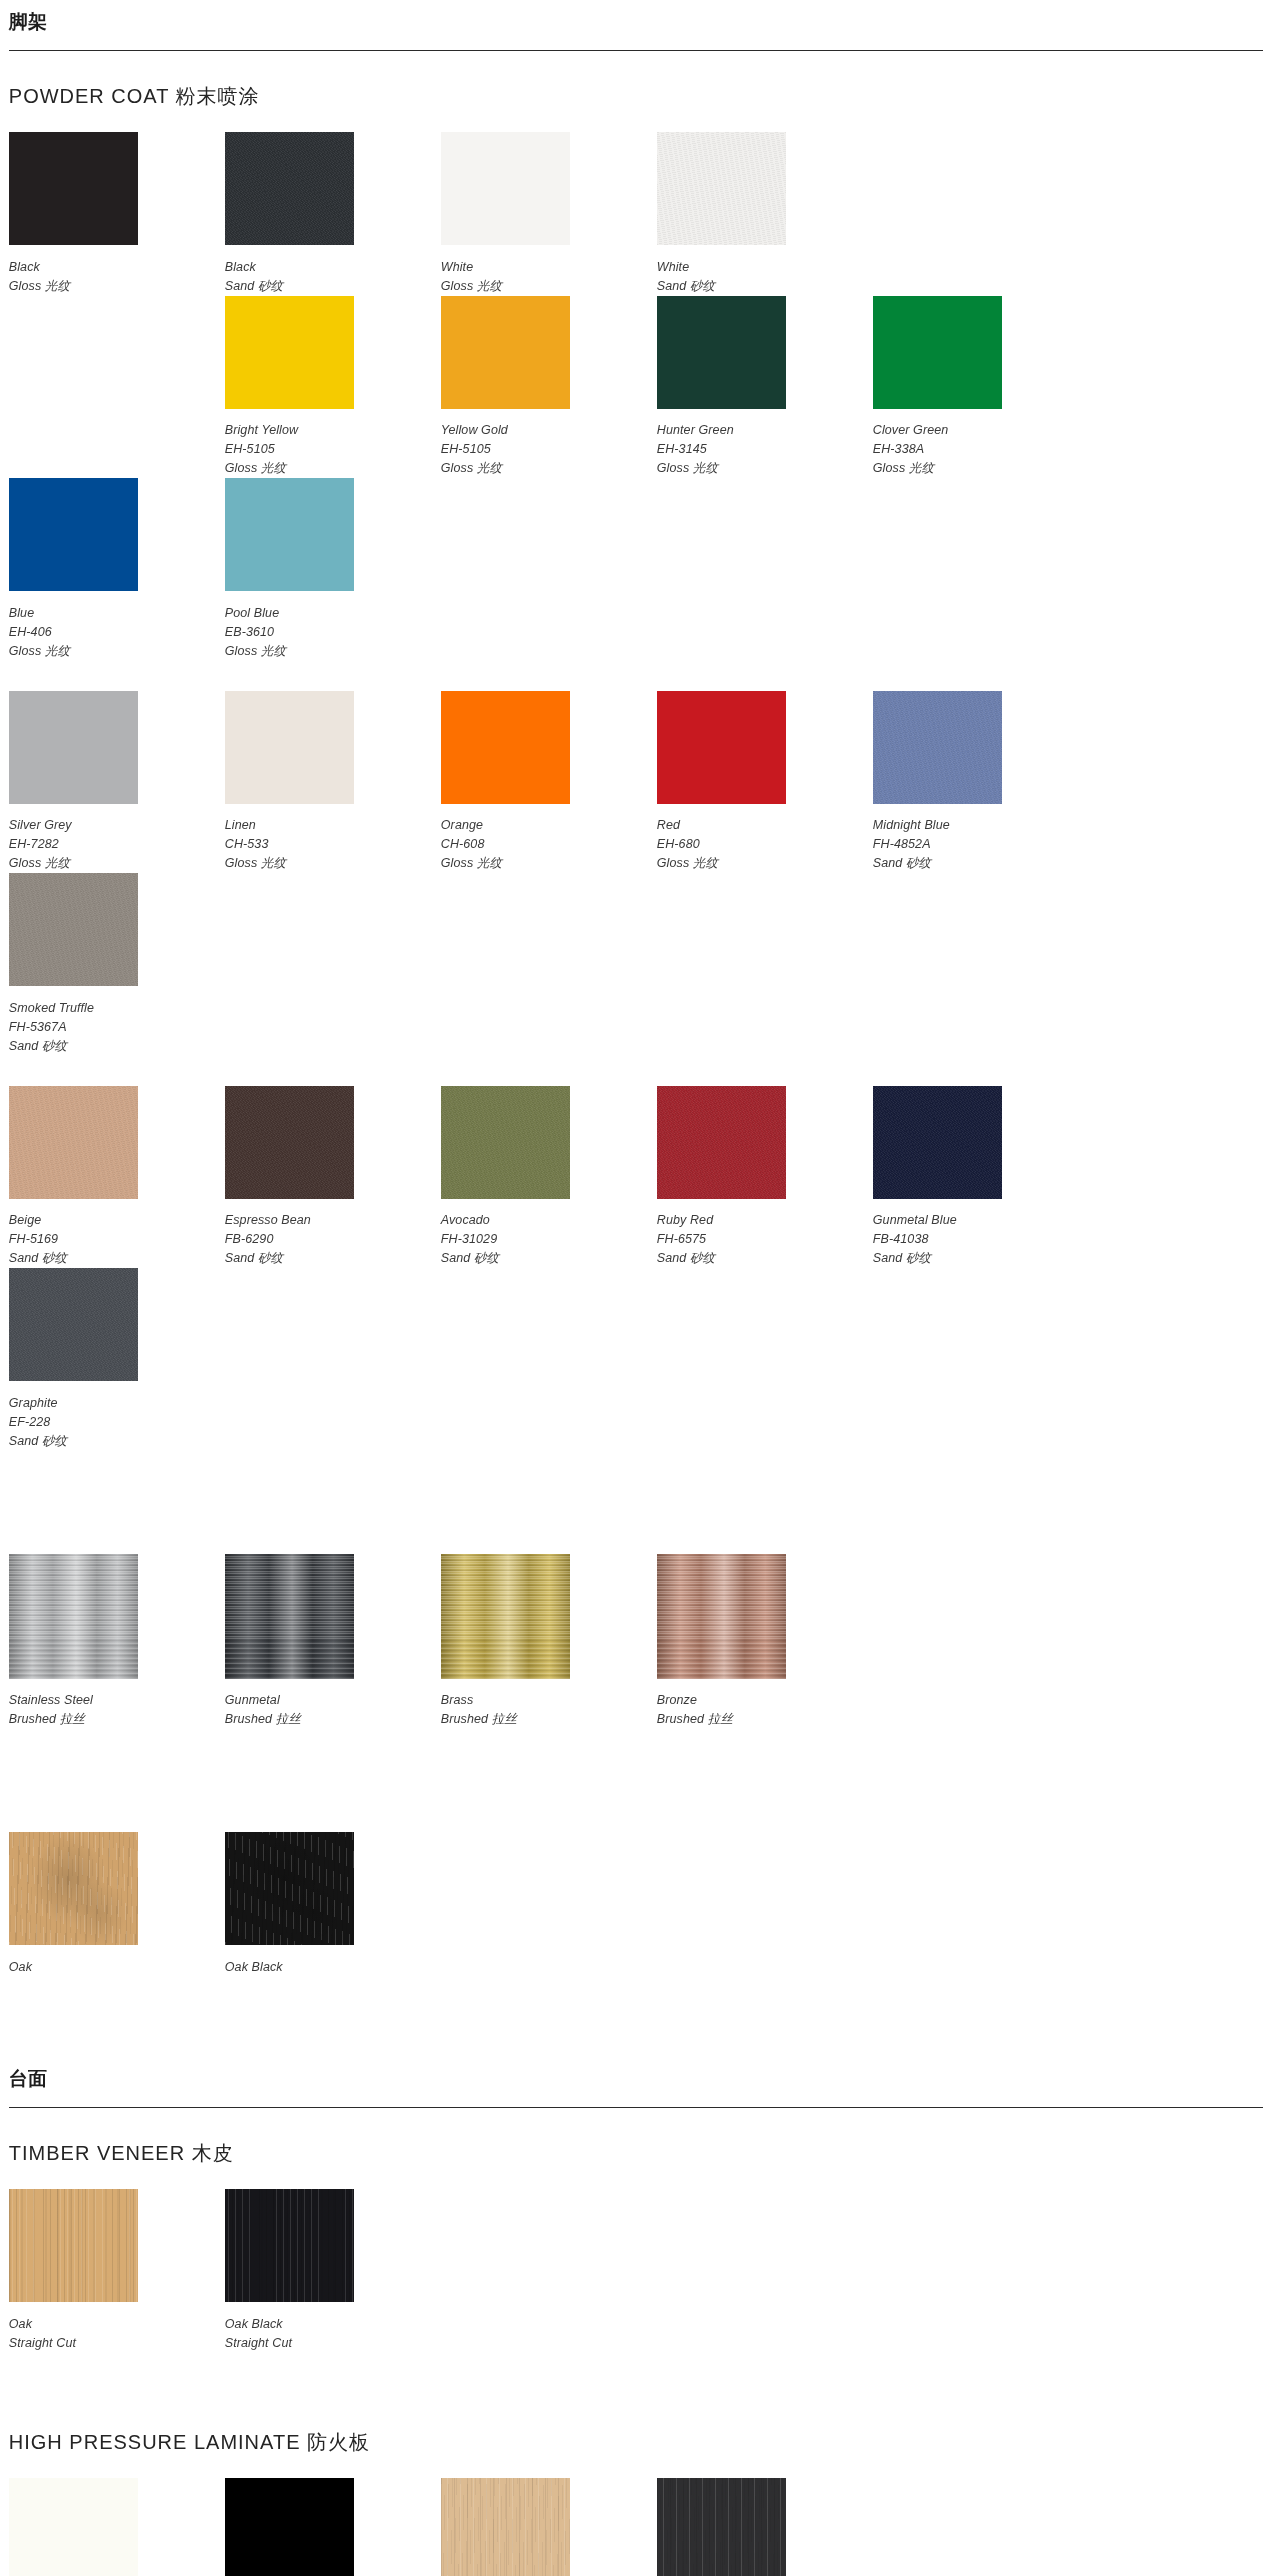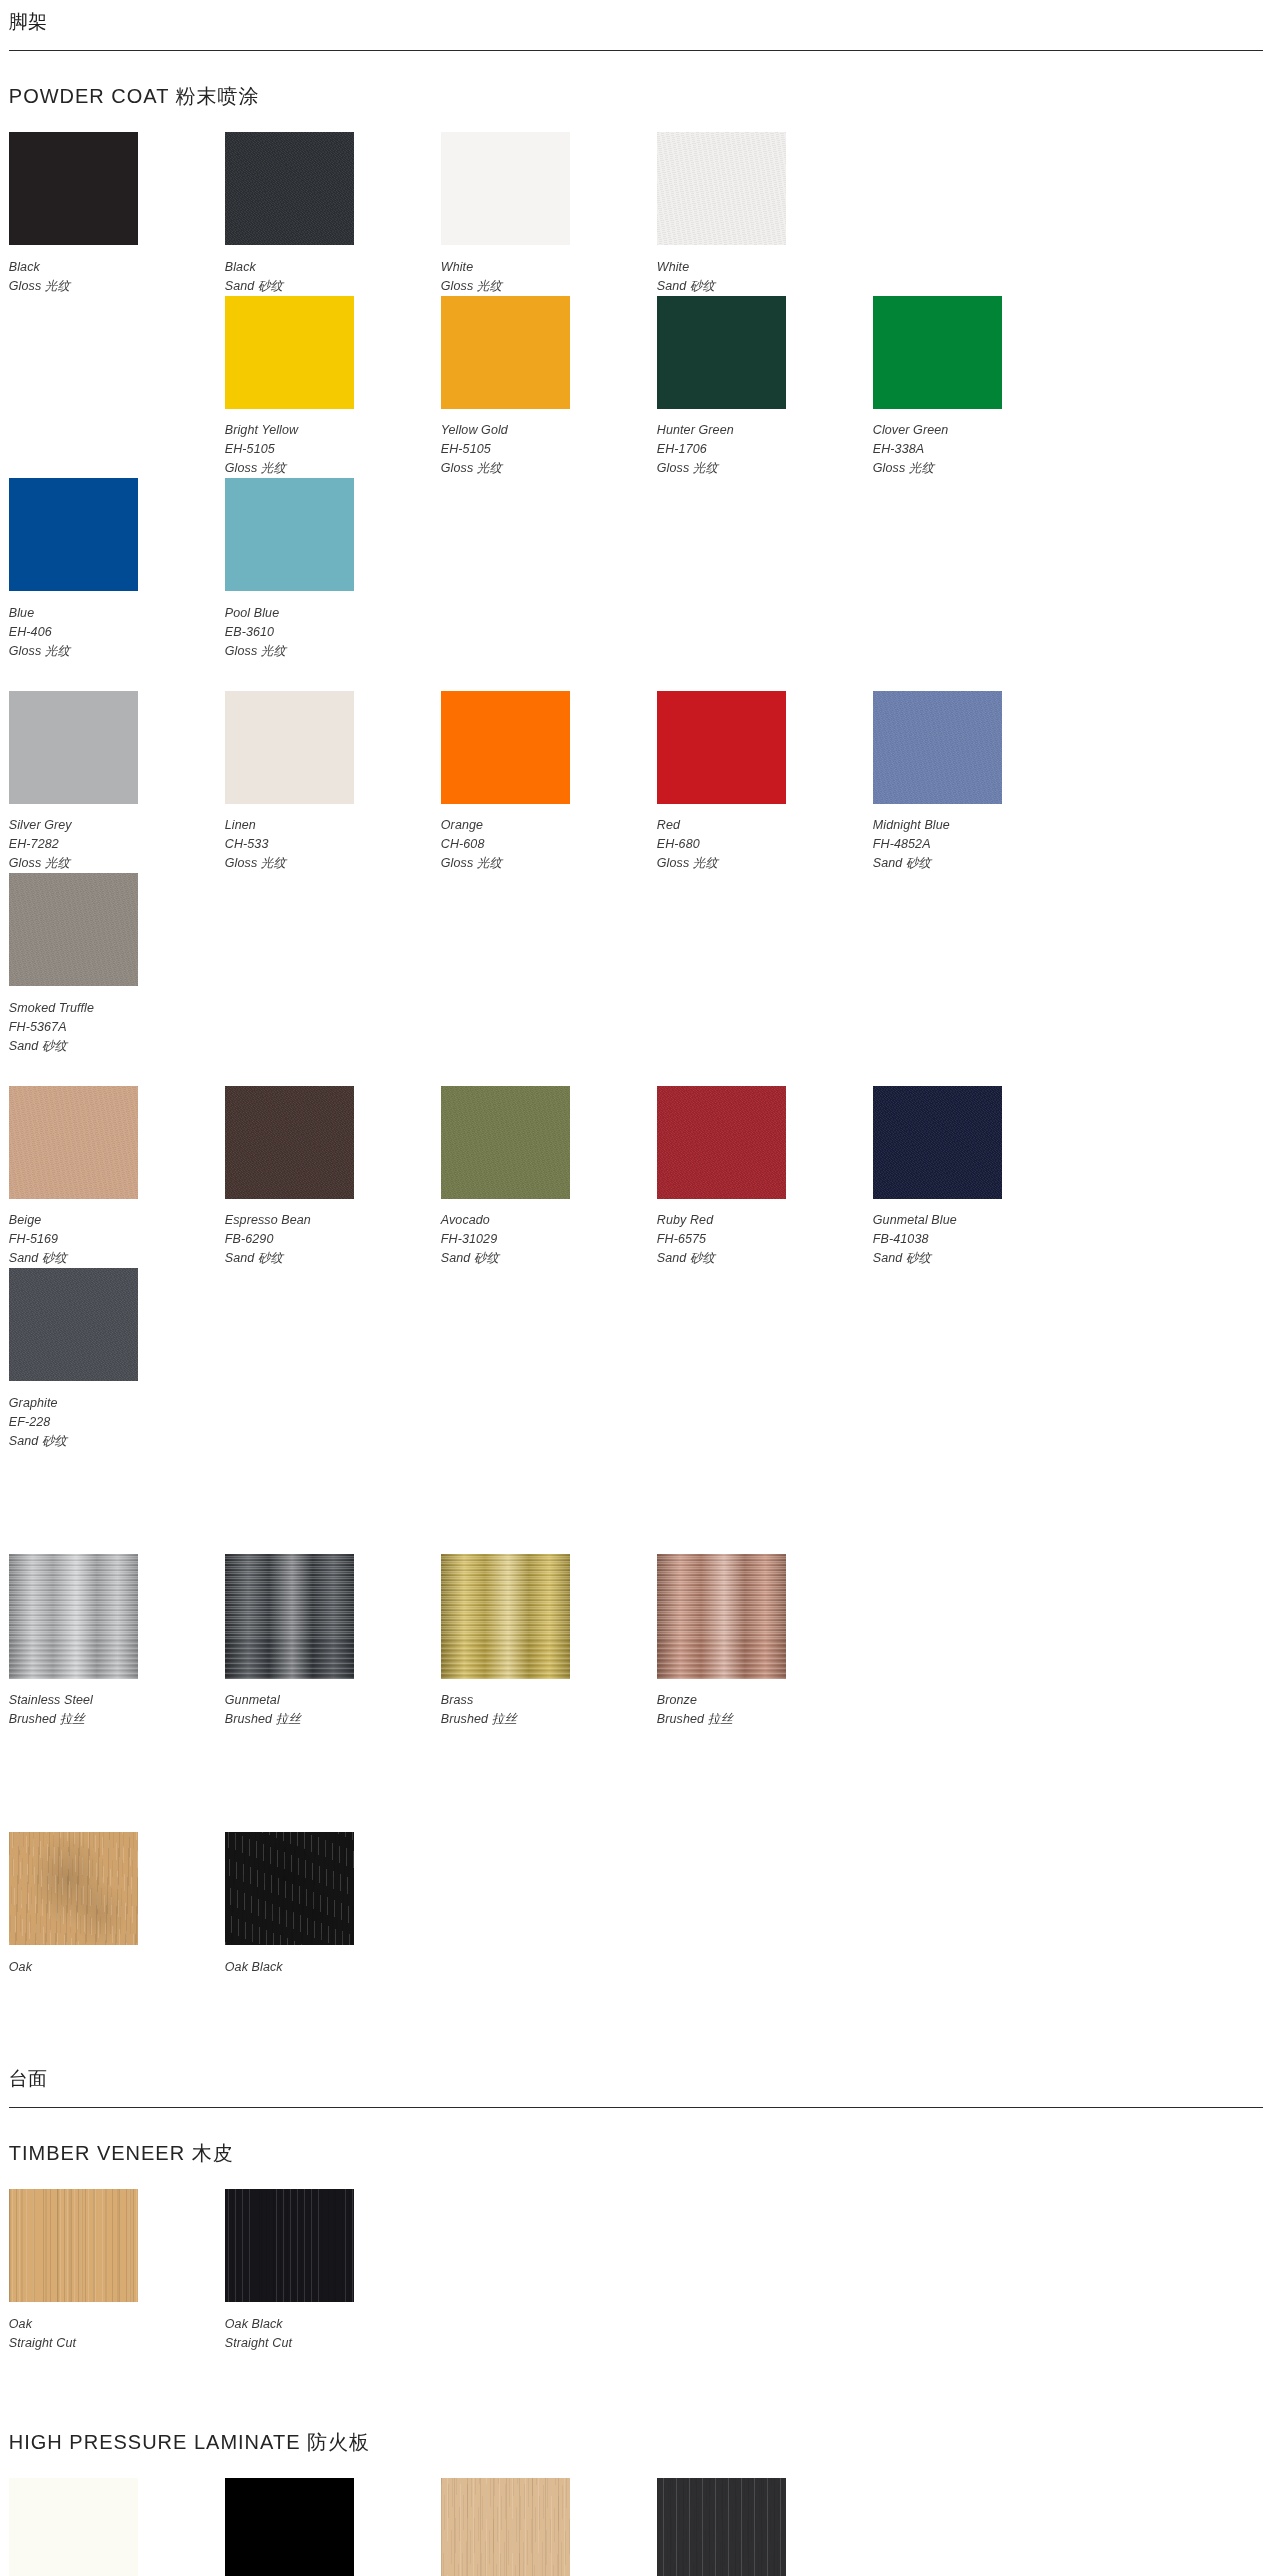--- a/index.html
+++ b/index.html
@@ -12,21 +12,21 @@
     font-family: "Liberation Sans", sans-serif;
     color: #2b2b2b;
     -webkit-font-smoothing: antialiased;
   }
   .page { width: 1273px; padding: 0 0 25px 0; position: relative; }
 
   
   .group-block { padding: 0 10px 0 8.8px; }
   .group-title {
     font-size: 19px;
-    font-weight: 400;
+    font-weight: 700;
     letter-spacing: 0.3px;
     color: #1d1d1d;
     line-height: 1.2;
     padding-top: 11.3px;
   }
   .group-rule {
     border-top: 1.3px solid #2a2a2a;
     margin-top: 16.3px;
     width: 1254px;
   }
@@ -170,21 +170,21 @@
           <div class="swatch-labels">
             <div>Yellow Gold</div>
             <div>EH-5105</div>
             <div>Gloss 光纹</div>
           </div>
         </div>
         <div class="swatch-cell">
           <div class="swatch flat tex-flat" style="background-color: rgb(23, 61, 50);"></div>
           <div class="swatch-labels">
             <div>Hunter Green</div>
-            <div>EH-1706</div>
+            <div>EH-3145</div>
             <div>Gloss 光纹</div>
           </div>
         </div>
         <div class="swatch-cell">
           <div class="swatch flat tex-flat" style="background-color: rgb(2, 132, 55);"></div>
           <div class="swatch-labels">
             <div>Clover Green</div>
             <div>EH-338A</div>
             <div>Gloss 光纹</div>
           </div>

